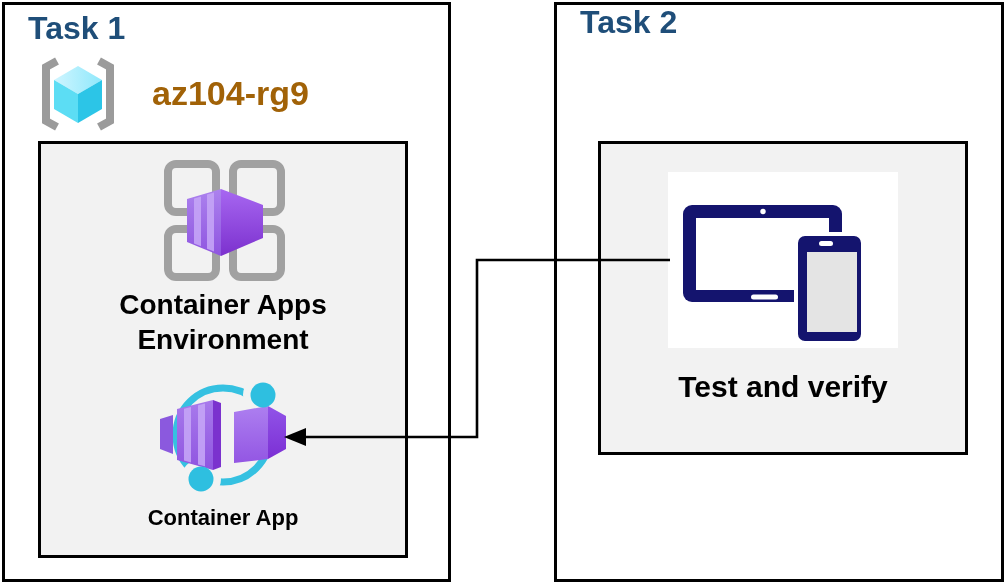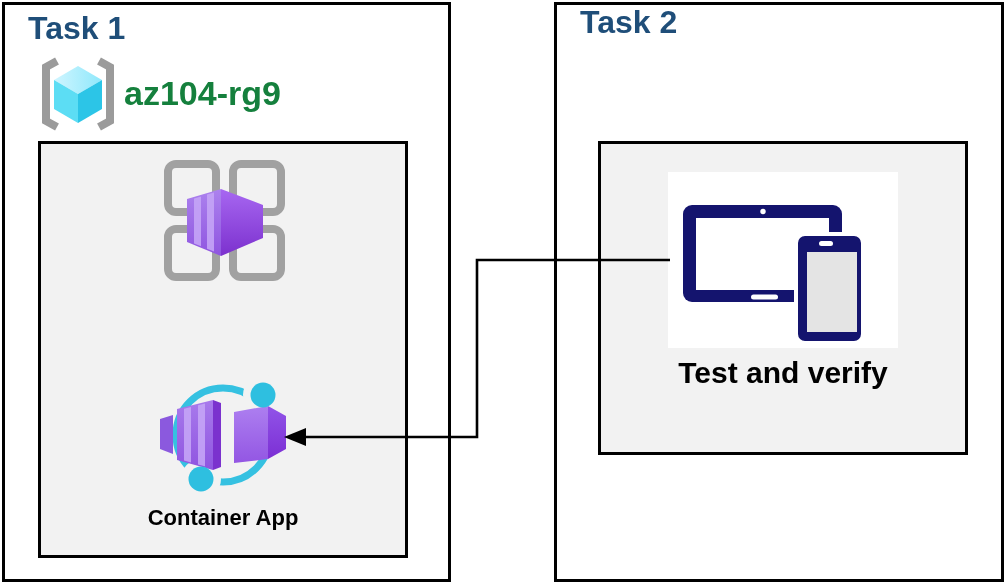--- a/index.html
+++ b/index.html
@@ -33,37 +33,37 @@
   #task2-title { left: 580px; top: 4px; }
   .inner-box {
     position: absolute;
     background: #F2F2F2;
     border: 3px solid #000000;
   }
   #task1-inner { left: 38px;  top: 141px; width: 370px; height: 417px; }
   #task2-inner { left: 598px; top: 141px; width: 370px; height: 314px; }
   .rg-name {
     position: absolute;
-    left: 124px; top: 74px;
+    left: 152px; top: 74px;
     font-size: 34px;
     font-weight: 700;
-    color: #15803d;
+    color: #a16207;
     white-space: nowrap;
   }
   .node-label {
     position: absolute;
     width: 370px;
     text-align: center;
     font-weight: 700;
     color: #000000;
     line-height: 35px;
   }
   #cae-label { left: 38px; top: 287px; font-size: 28px; }
   #ca-label  { left: 38px; top: 500px; font-size: 22px; }
-  #tv-label  { left: 598px; top: 355px; font-size: 30px; }
+  #tv-label  { left: 598px; top: 369px; font-size: 30px; }
   .icon-abs { position: absolute; }
   #rg-icon   { left: 32px;  top: 57px;  }
   #cae-icon  { left: 164px; top: 160px; }
   #ca-icon   { left: 156px; top: 375px; }
   #devices-panel {
     position: absolute;
     left: 668px; top: 172px;
     width: 230px; height: 176px;
     background: #ffffff;
   }
@@ -118,20 +118,24 @@
       <rect x="69" y="4" width="48" height="48" rx="8"></rect>
       <rect x="4" y="69" width="48" height="48" rx="8"></rect>
       <rect x="69" y="69" width="48" height="48" rx="8"></rect>
     </g>
     <polygon points="23,39 57,29 57,96 23,82" fill="url(#caeFront)"></polygon>
     <polygon points="57,29 99,45 99,78 57,96" fill="url(#caeRight)"></polygon>
     <polygon points="30,38.4 37,36.4 37,86.3 30,83.4" fill="#C4A4F6" opacity="0.9"></polygon>
     <polygon points="43,34.6 50,32.6 50,91.6 43,88.7" fill="#C4A4F6" opacity="0.9"></polygon>
   </svg>
 
+  <div class="node-label" id="cae-label">
+    <span>Container Apps</span><br>
+    <span>Environment</span>
+  </div>
 
   <svg class="icon-abs" id="ca-icon" width="134" height="123" viewBox="0 0 134 123">
     <defs>
       <linearGradient id="caFront" x1="0" y1="0" x2="0" y2="1">
         <stop offset="0" stop-color="#A87AEC"></stop>
         <stop offset="1" stop-color="#8F55E0"></stop>
       </linearGradient>
       <linearGradient id="caFront2" x1="0" y1="0" x2="0" y2="1">
         <stop offset="0" stop-color="#AD7FF0"></stop>
         <stop offset="1" stop-color="#9356E3"></stop>

